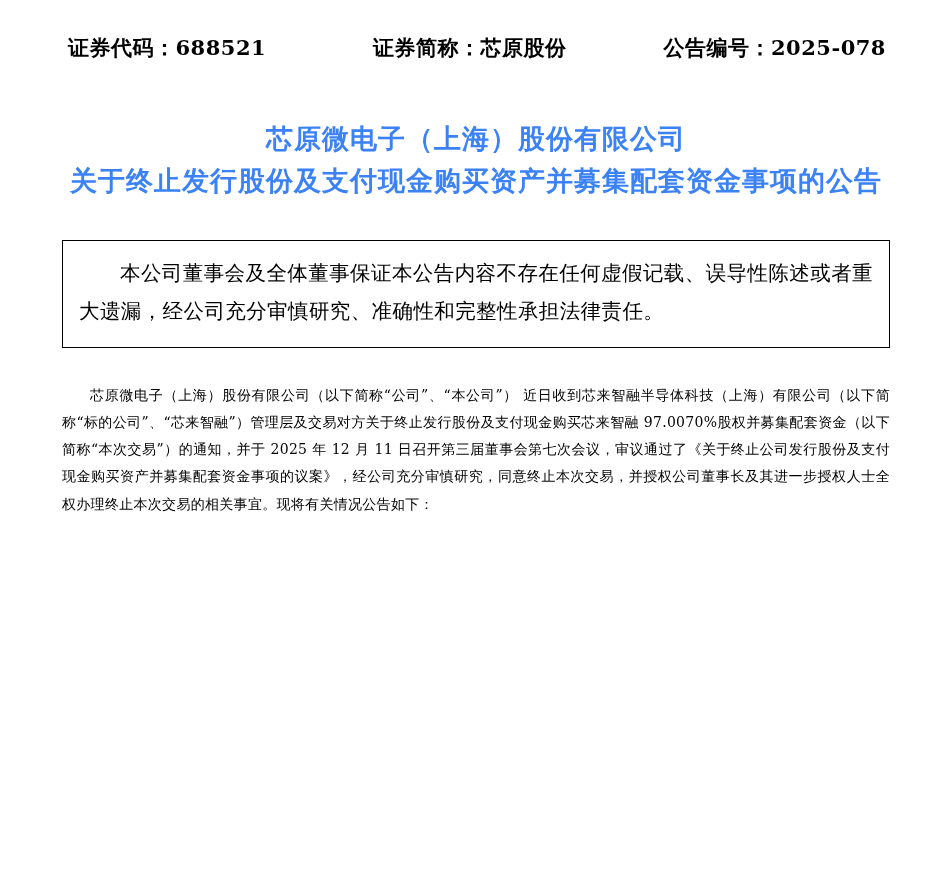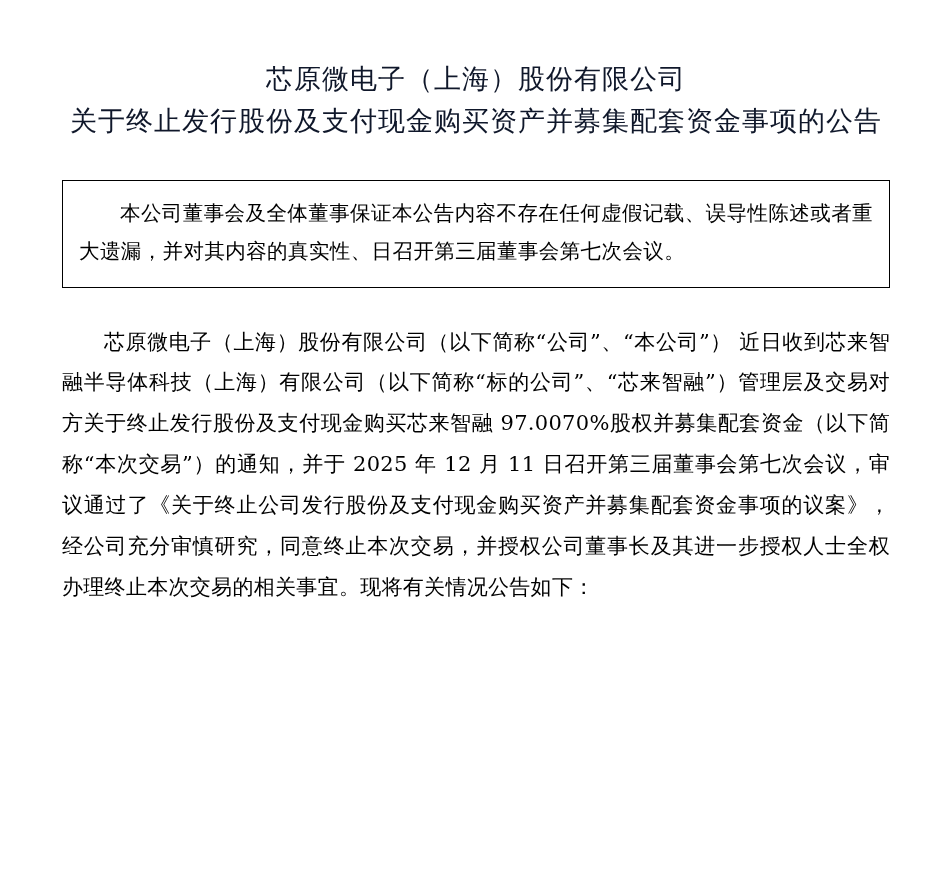--- a/index.html
+++ b/index.html
@@ -31,24 +31,24 @@
     margin-top: 12px;
   }
   .header-cell {
     white-space: nowrap;
   }
   .header-cell.code { margin-left: 6px; }
   .header-cell.name { margin-left: 10px; }
   .header-cell.no   { margin-right: 4px; }
 
   .title-block {
-    margin-top: 36px;
+    margin-top: 56px;
     text-align: center;
-    color: #0f172a;
-    font-weight: normal;
+    color: #3b82f6;
+    font-weight: bold;
     font-size: 27px;
     line-height: 1.55;
     letter-spacing: 1px;
   }
   .title-line {
     white-space: nowrap;
   }
   .title-line.wrap { white-space: normal; text-align: center; }
 
   .notice-box {
@@ -61,43 +61,48 @@
     text-align: justify;
     text-justify: inter-ideograph;
   }
   .notice-box p {
     margin: 0;
     text-indent: 2em;
   }
 
   .body-text {
     margin-top: 34px;
-    font-size: 21px;
+    font-size: 14px;
     line-height: 1.95;
     letter-spacing: 0.3px;
     text-align: justify;
     text-justify: inter-ideograph;
   }
   .body-text p {
     margin: 0;
     text-indent: 2em;
   }
 </style>
 </head>
 <body>
 
 <div class="page">
 
+  <div class="header-row">
+    <div class="header-cell code">证券代码：688521</div>
+    <div class="header-cell name">证券简称：芯原股份</div>
+    <div class="header-cell no">公告编号：2025-078</div>
+  </div>
 
   <div class="title-block">
     <div class="title-line">芯原微电子（上海）股份有限公司</div>
     <div class="title-line wrap">关于终止发行股份及支付现金购买资产并募集配套资金事项的公告</div>
   </div>
 
   <div class="notice-box">
-    <p>本公司董事会及全体董事保证本公告内容不存在任何虚假记载、误导性陈述或者重大遗漏，并对其内容的真实性、日召开第三届董事会第七次会议。</p>
+    <p>本公司董事会及全体董事保证本公告内容不存在任何虚假记载、误导性陈述或者重大遗漏，经公司充分审慎研究、准确性和完整性承担法律责任。</p>
   </div>
 
   <div class="body-text">
     <p>芯原微电子（上海）股份有限公司（以下简称“公司”、“本公司”） 近日收到芯来智融半导体科技（上海）有限公司（以下简称“标的公司”、“芯来智融”）管理层及交易对方关于终止发行股份及支付现金购买芯来智融 97.0070%股权并募集配套资金（以下简称“本次交易”）的通知，并于 2025 年 12 月 11 日召开第三届董事会第七次会议，审议通过了《关于终止公司发行股份及支付现金购买资产并募集配套资金事项的议案》，经公司充分审慎研究，同意终止本次交易，并授权公司董事长及其进一步授权人士全权办理终止本次交易的相关事宜。现将有关情况公告如下：</p>
   </div>
 
 </div>
 
 </body></html>

